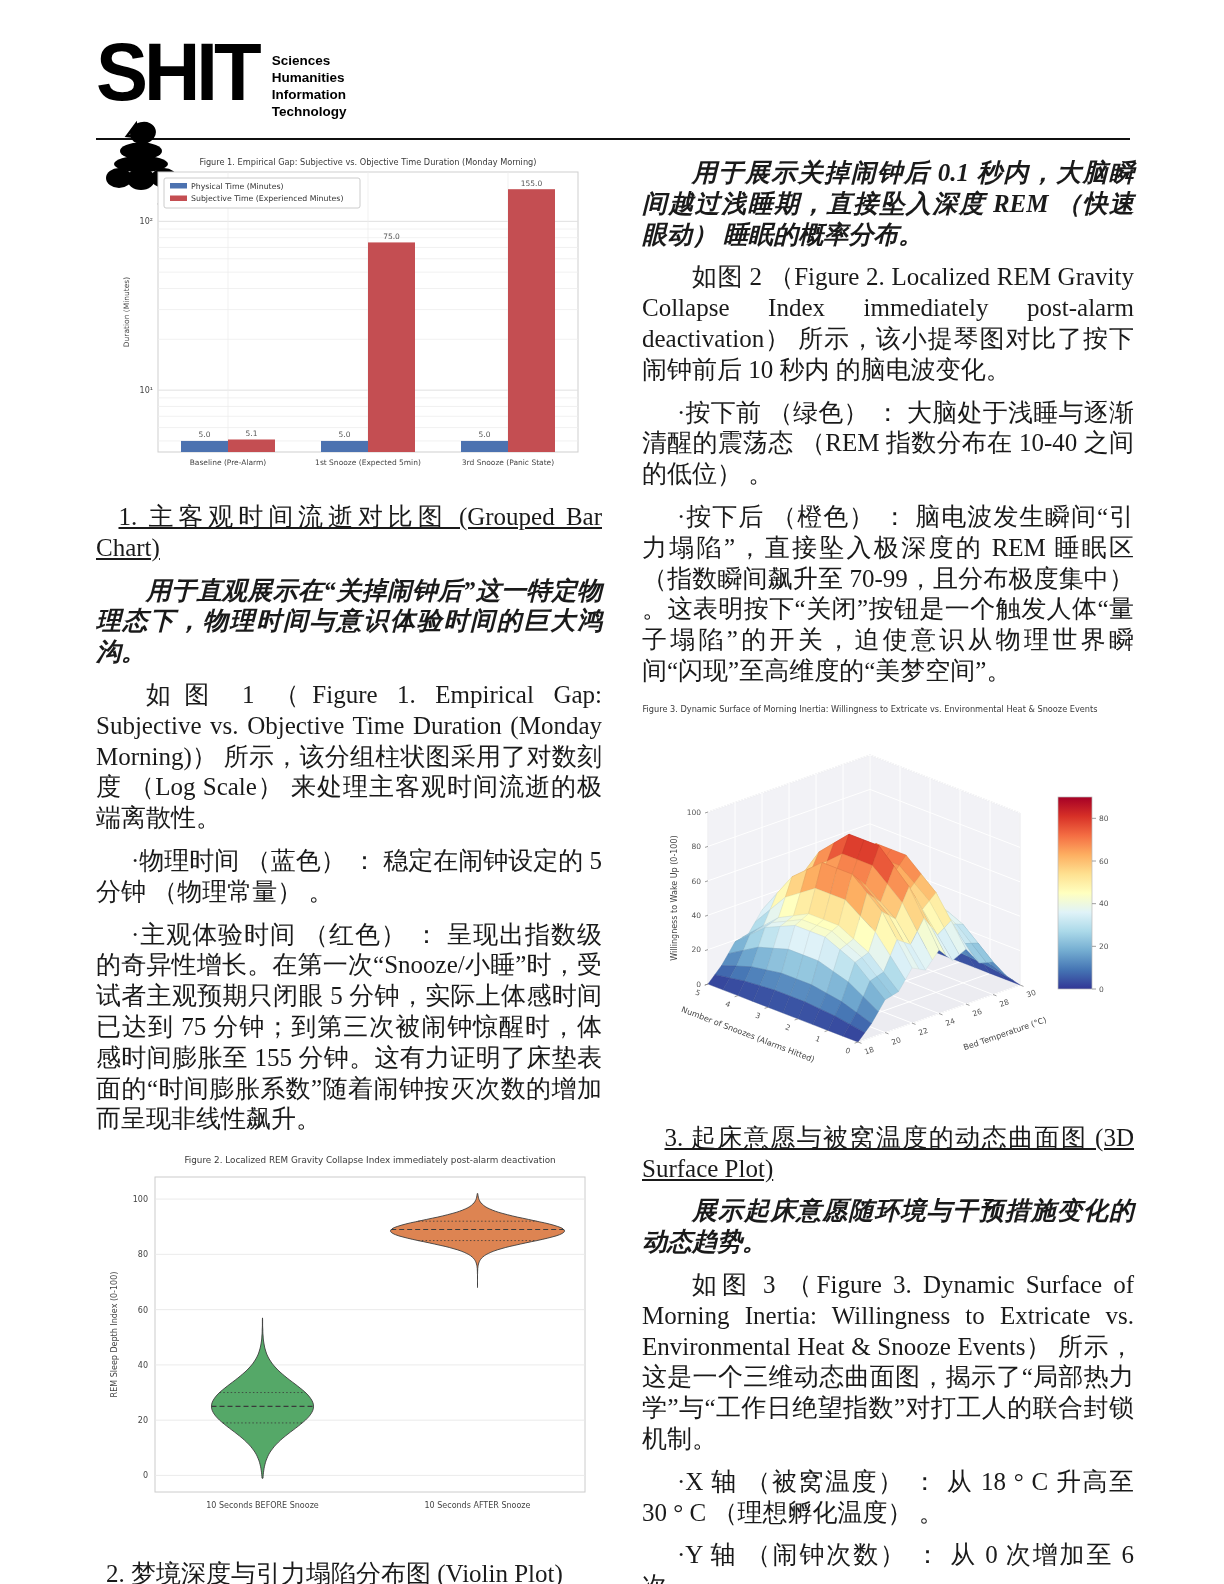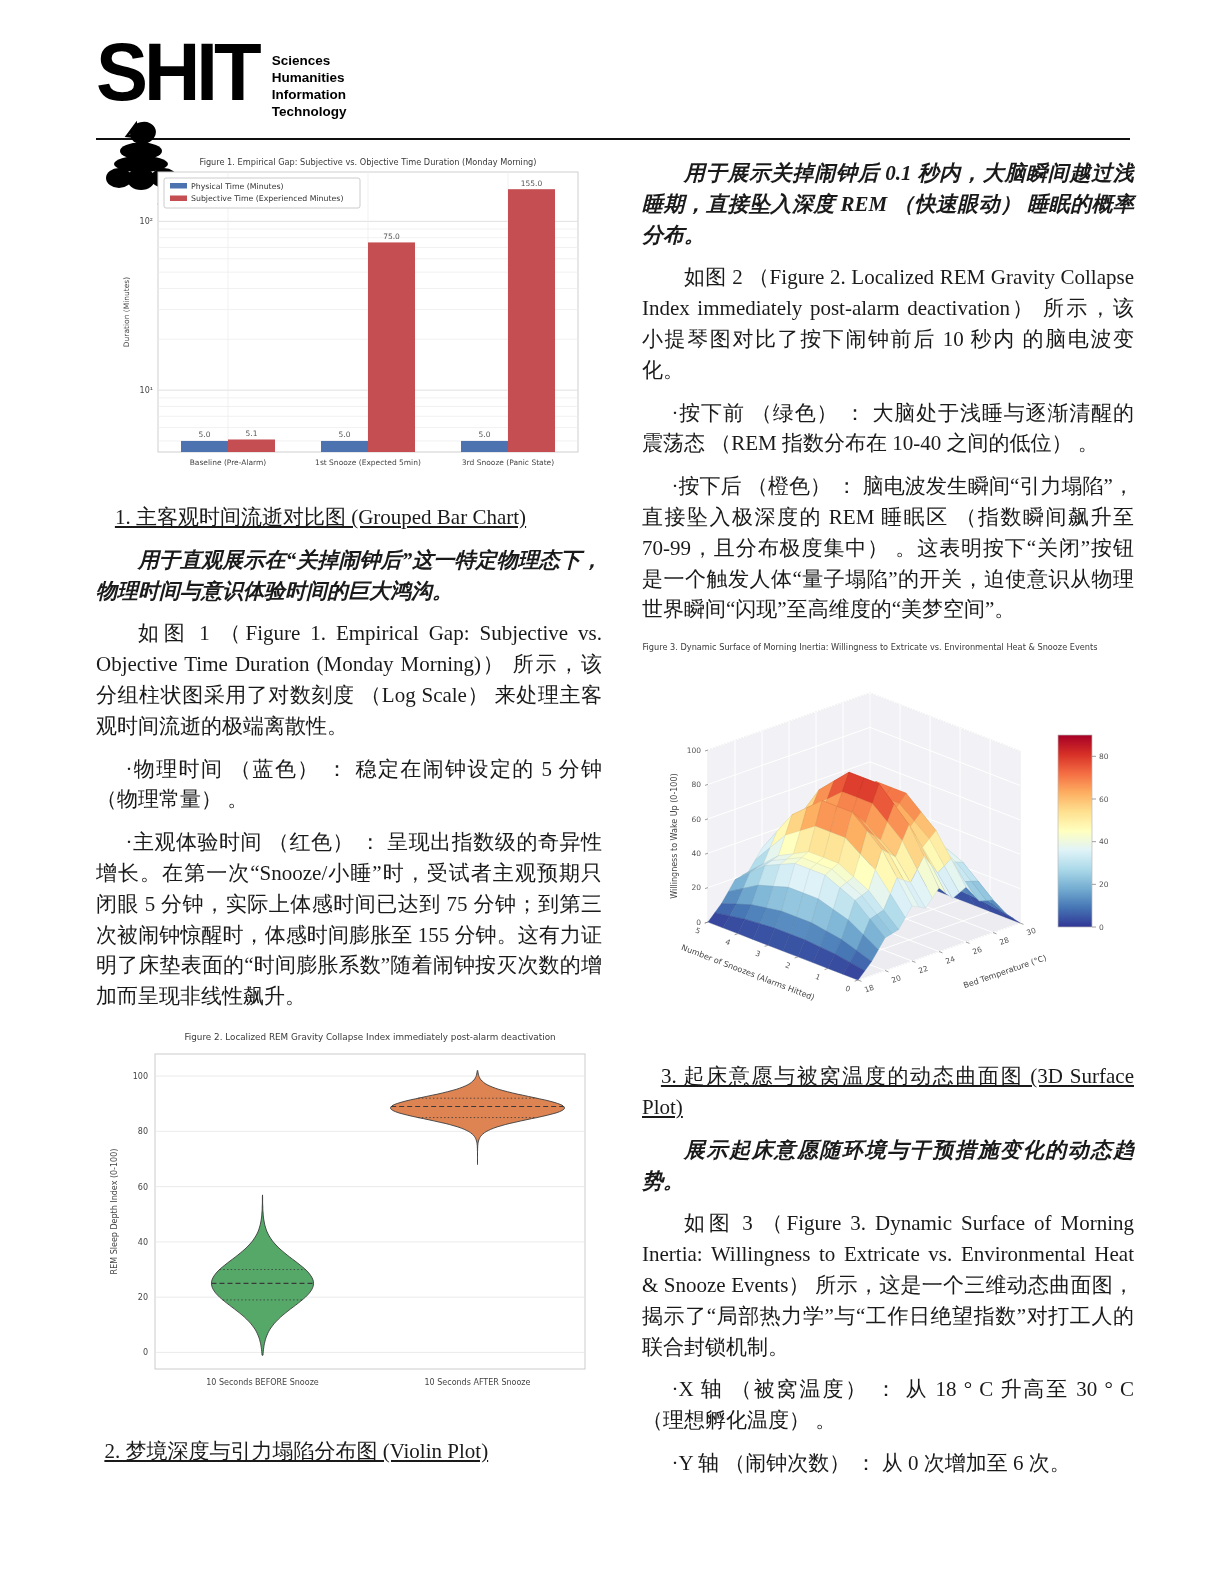--- a/index.html
+++ b/index.html
@@ -14,21 +14,21 @@
   .brand-words{font-family:"Liberation Sans","DejaVu Sans",sans-serif;font-weight:bold;
        font-size:13.5px;line-height:17px;margin-left:14px;margin-top:16px;color:#000;}
   .orgmark{width:90px;text-align:right;margin-right:8px;}
   .orgmark-label{font-family:"Liberation Sans","DejaVu Sans",sans-serif;font-weight:bold;
        font-size:14px;margin-top:-2px;color:#000;}
   .rule{border-bottom:2.5px solid #101010;margin-top:6px;}
   
   .cols{display:flex;gap:40px;margin-top:16px;}
   .col-left{width:506px;flex:none;}
   .col-right{width:492px;flex:none;}
-  p{font-size:21px;line-height:30.8px;margin:12px 0;text-align:justify;}
+  p{font-size:25px;line-height:30.8px;margin:12px 0;text-align:justify;}
   p.body-para{text-indent:2em;}
   p.bullet-para{text-indent:1.4em;}
   p.lede{font-weight:bold;font-style:italic;text-indent:2em;}
   p.fig-caption{text-indent:0.9em;margin-top:20px;text-decoration:underline;}
   .figwrap{display:block;}
   svg text{font-family:"DejaVu Sans","Liberation Sans",sans-serif;}
 </style>
 </head>
 <body>
 

